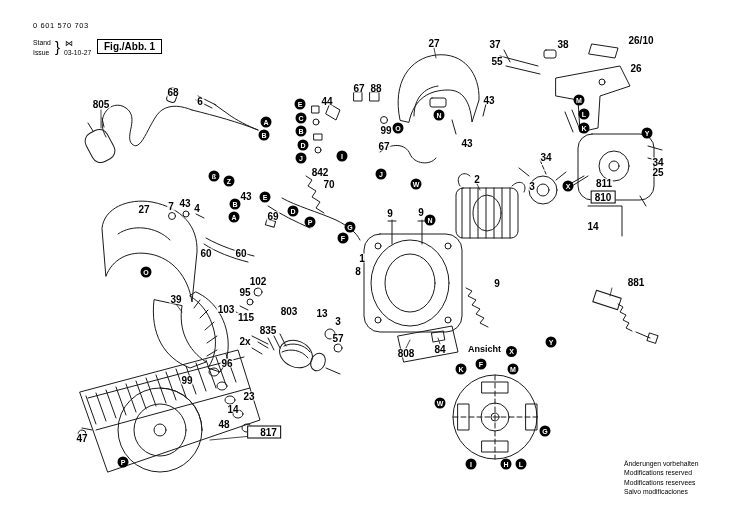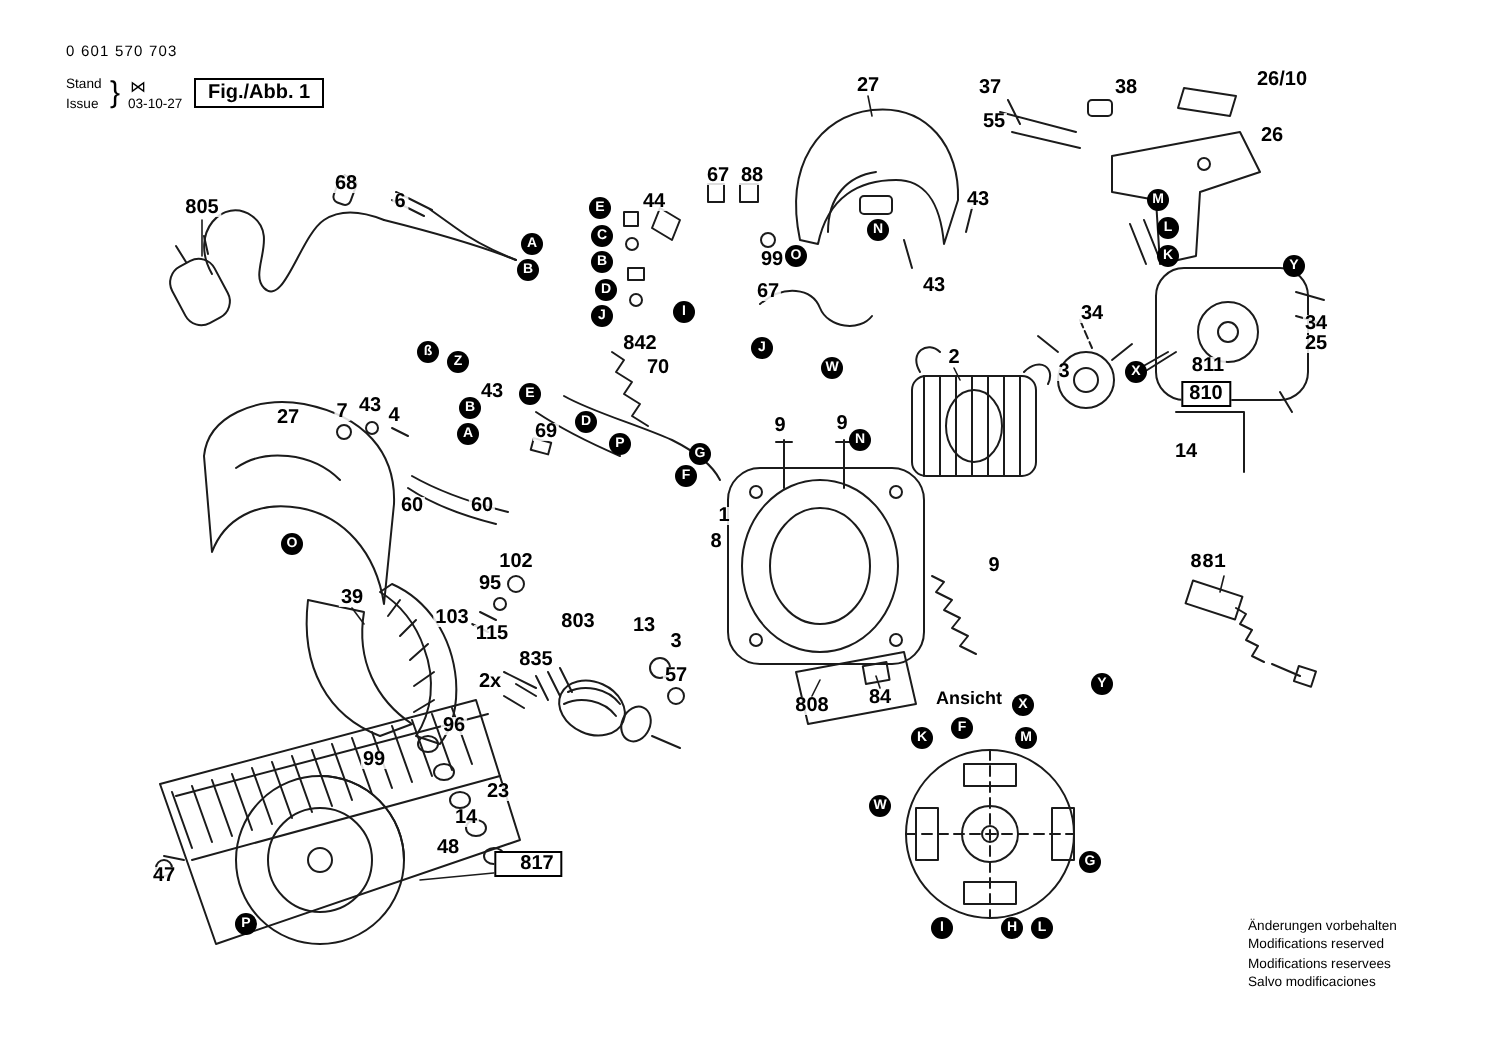--- a/index.html
+++ b/index.html
@@ -292,21 +292,21 @@
       <div class="part-label boxed" style="left: 603px; top: 197px;">810</div>
       <div class="part-label" style="left: 593px; top: 226px;">14</div>
       <div class="part-label" style="left: 477px; top: 179px;">2</div>
       <div class="part-label" style="left: 390px; top: 213px;">9</div>
       <div class="part-label" style="left: 421px; top: 212px;">9</div>
       <div class="part-label" style="left: 497px; top: 283px;">9</div>
       <div class="part-label" style="left: 362px; top: 258px;">1</div>
       <div class="part-label" style="left: 358px; top: 271px;">8</div>
       <div class="part-label" style="left: 406px; top: 353px;">808</div>
       <div class="part-label" style="left: 440px; top: 349px;">84</div>
-      <div class="part-label" style="left: 604px; top: 282px; font-family: Liberation Mono, monospace;">881</div>
+      <div class="part-label" style="left: 636px; top: 282px;">881</div>
       <div class="part-label" style="left: 144px; top: 209px;">27</div>
       <div class="part-label" style="left: 171px; top: 206px;">7</div>
       <div class="part-label" style="left: 185px; top: 203px;">43</div>
       <div class="part-label" style="left: 197px; top: 208px;">4</div>
       <div class="part-label" style="left: 246px; top: 196px;">43</div>
       <div class="part-label" style="left: 206px; top: 253px;">60</div>
       <div class="part-label" style="left: 241px; top: 253px;">60</div>
       <div class="part-label" style="left: 273px; top: 216px;">69</div>
       <div class="part-label" style="left: 176px; top: 299px;">39</div>
       <div class="part-label" style="left: 258px; top: 281px;">102</div>

